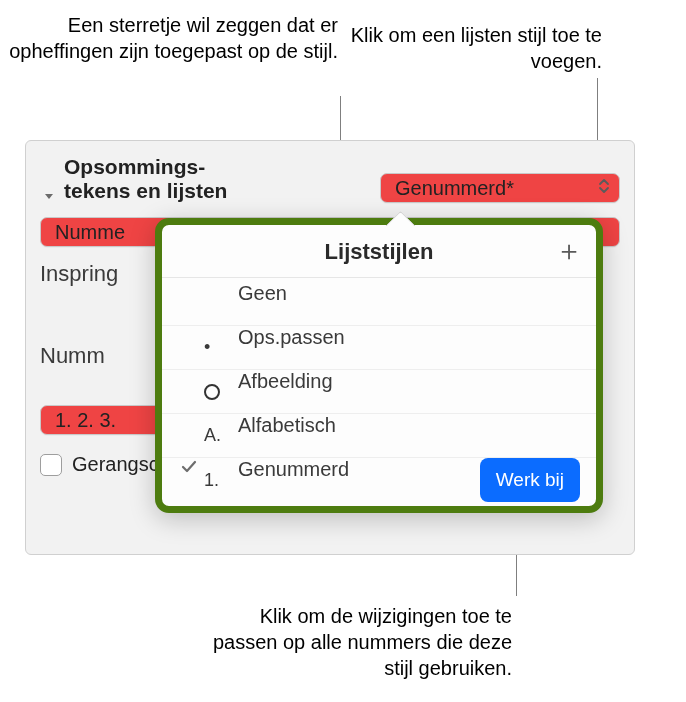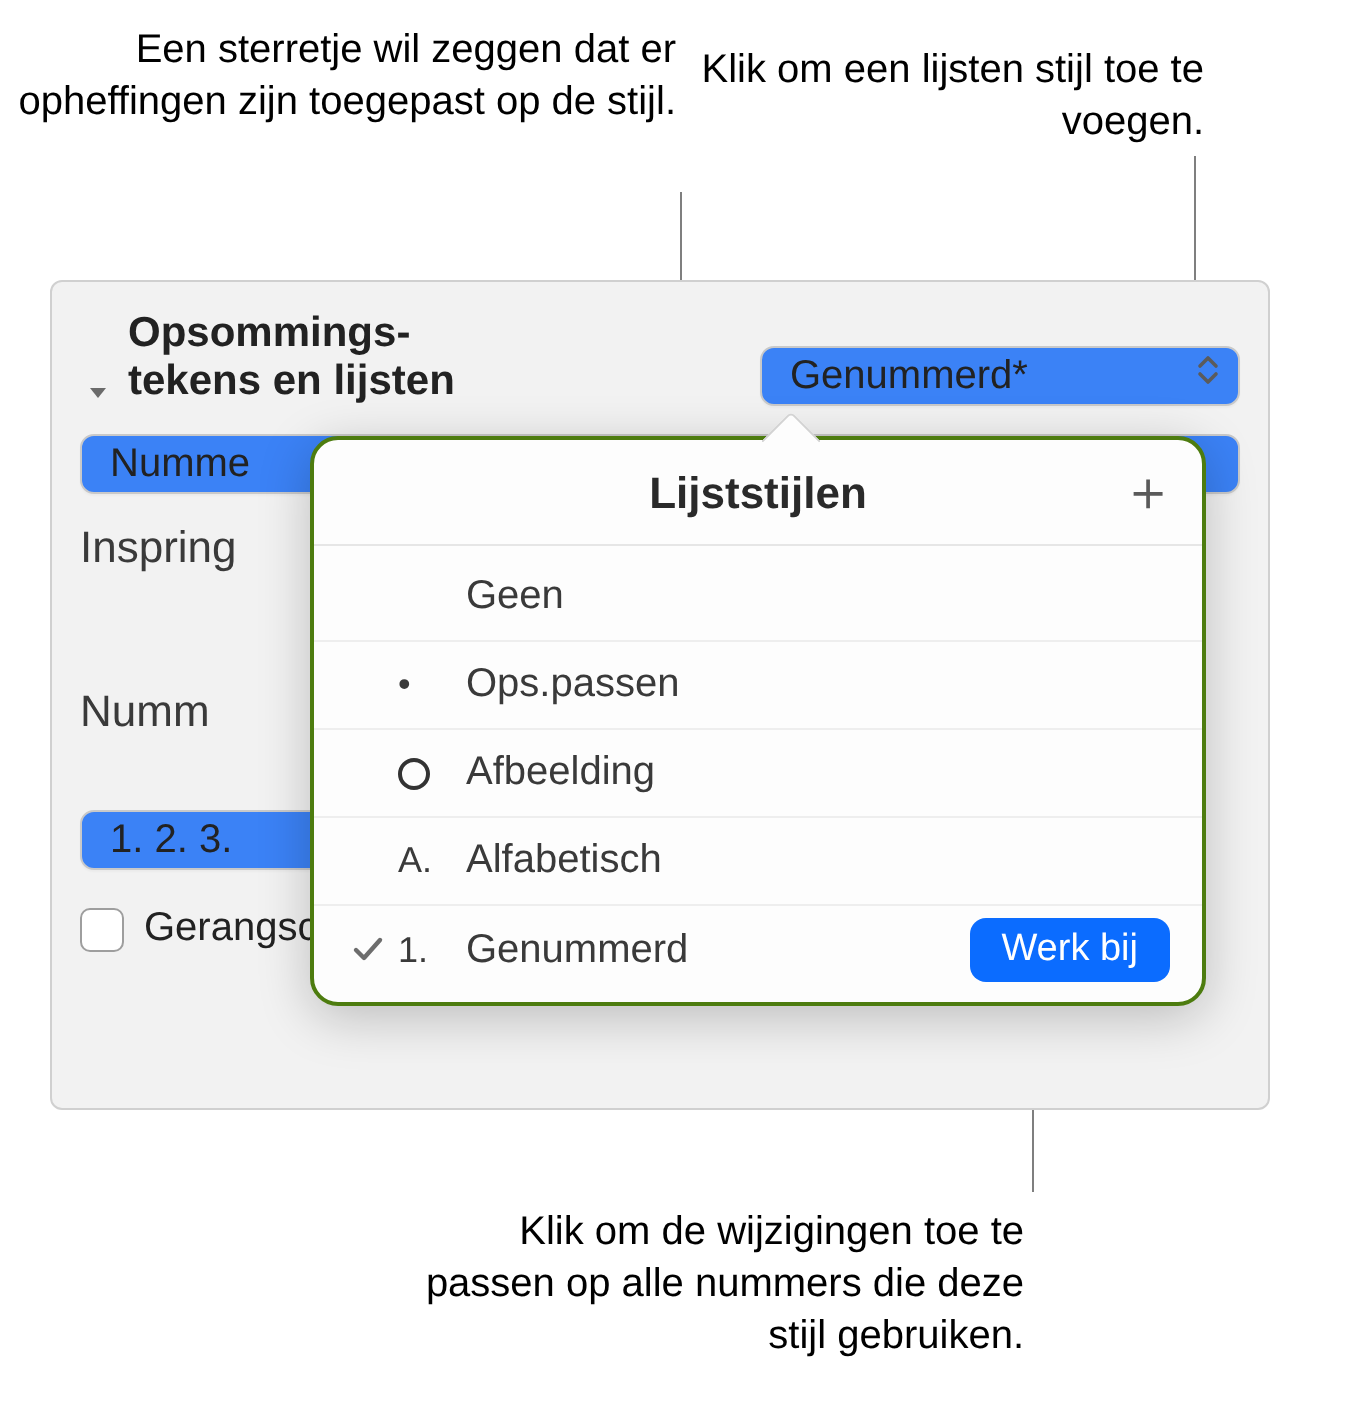--- a/index.html
+++ b/index.html
@@ -51,21 +51,21 @@
     .disclosure {
       display: inline-flex;
       align-items: center;
       margin-right: 6px;
       width: 18px;
       justify-content: center;
     }
     .select-like {
       display: flex;
       align-items: center;
-      background: #3b82f6;
+      background: #ef4444;
       border: 1px solid #c9c9c9;
       border-radius: 7px;
       height: 30px;
       padding: 0 8px 0 14px;
       box-shadow: 0 1px 1px rgba(0,0,0,0.03);
     }
     .select-like .caret {
       margin-left: auto;
     }
     .style-select {
@@ -91,21 +91,21 @@
       height: 22px;
       border: 1.5px solid #9e9e9e;
       border-radius: 5px;
       background: #fff;
     }
     .popover {
       position: absolute;
       left: 155px;
       top: 218px;
       width: 448px;
-      border: 2px solid #4d7c0f;
+      border: 7px solid #4d7c0f;
       border-radius: 14px;
       background: #fdfdfd;
       box-shadow: 0 6px 26px rgba(0,0,0,0.22);
     }
     .popover::before {
       content: "";
       position: absolute;
       top: -10px;
       left: 228px;
       width: 20px;
@@ -141,21 +141,20 @@
       color: #5a5a5a;
       font-size: 28px;
       font-weight: 300;
       border-radius: 5px;
     }
     .style-list {
       padding: 4px 0;
     }
     .style-item {
       display: flex;
-      align-items: center;
       height: 44px;
       padding: 0 16px 0 12px;
       border-bottom: 1px solid #eee;
     }
     .style-item:last-child { border-bottom: none; }
     .check-col {
       width: 30px;
       display: flex;
       justify-content: center;
       color: #6a6a6a;

